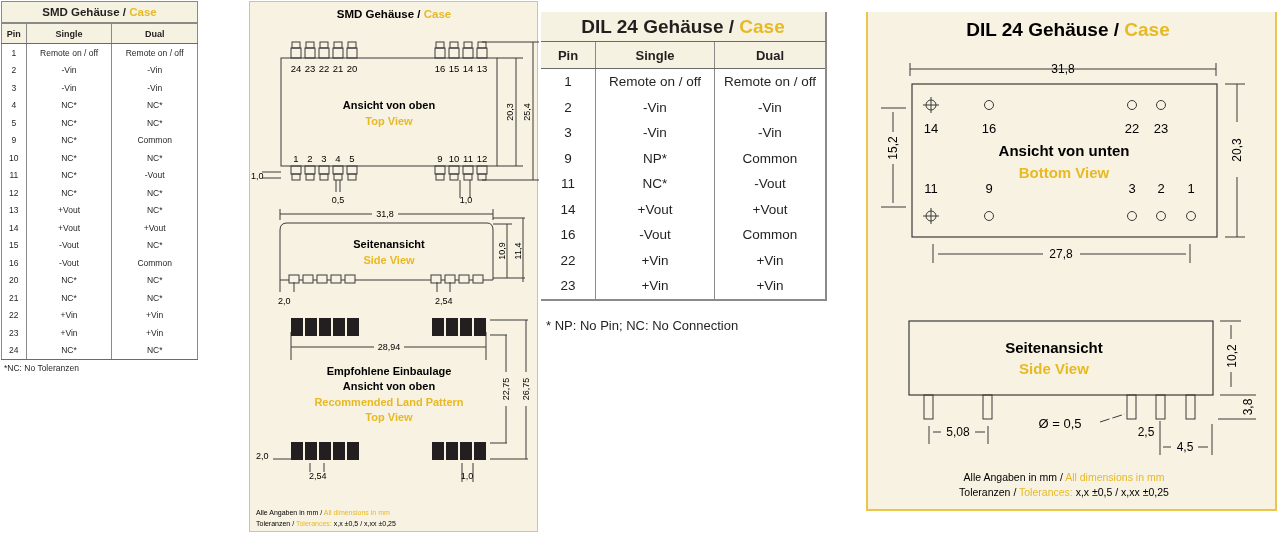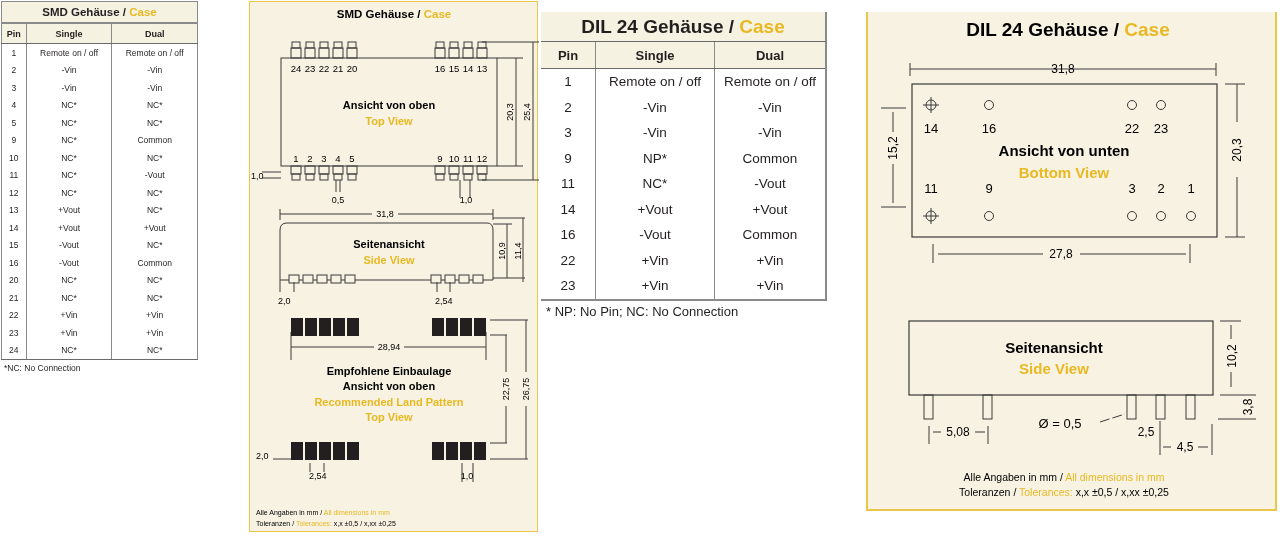--- a/index.html
+++ b/index.html
@@ -29,21 +29,21 @@
   #dil-table .ttl { background:#f6f2e1; text-align:center; font-weight:bold; font-size:19px;
      height:29px; line-height:29px; border-right:2px solid #8a8a8a; border-bottom:1.5px solid #6a6a6a; }
   #dil-table th { background:#f6f2e1; font-size:13px; font-weight:bold; height:24px;
      border-right:1px solid #8a8a8a; border-bottom:1.5px solid #6a6a6a; }
   #dil-table th:last-child, #dil-table td:last-child { border-right:2px solid #8a8a8a; }
   #dil-table td { font-size:13.5px; text-align:center; height:25.5px; padding:0;
      border-right:1px solid #8a8a8a; }
   #dil-table tr:last-child td { border-bottom:2px solid #8a8a8a; }
   #dil-table .c0 { width:52px; }
   #dil-table .c1 { width:116px; }
-  #dil-table .note { font-size:13px; margin-left:5px; margin-top:3px; height:14px; overflow:hidden; }
+  #dil-table .note { font-size:13px; margin-left:5px; margin-top:17px; height:14px; overflow:hidden; }
 
   
   #dil-panel { position:absolute; left:866px; top:12px; width:411px; height:499px;
      background:#f7f2e2; border:2px solid #eac74a; border-top:none; box-sizing:border-box; }
 
   svg text { font-family:"Liberation Sans", sans-serif; }
 </style>
 </head>
 <body>
 
@@ -146,21 +146,21 @@
           <td>+Vin</td>
           <td>+Vin</td>
         </tr>
         <tr>
           <td>24</td>
           <td>NC*</td>
           <td>NC*</td>
         </tr>
       </tbody>
   </table>
-  <div class="note">*NC: No Connection</div>
+  <div class="note">*NC: No Toleranzen</div>
 </div>
 
 <div id="smd-panel">
 <svg width="289" height="531" viewBox="0 0 289 531">
   <g stroke="#3a3a3a" fill="none" stroke-width="1">
 
     <rect x="31" y="56" width="216" height="108"></rect>
 
     <g id="smd-top-pins">
           <rect x="42" y="40" width="8" height="6"></rect>

